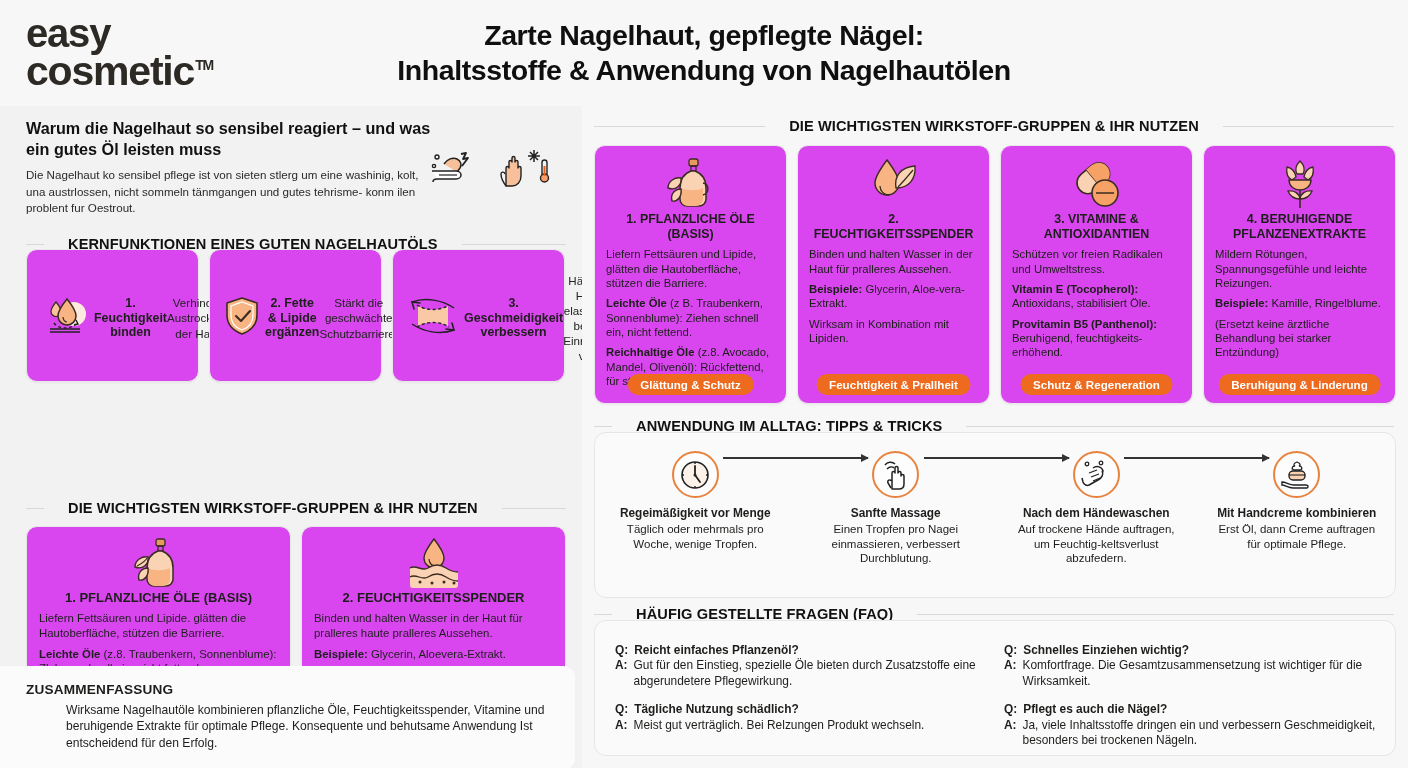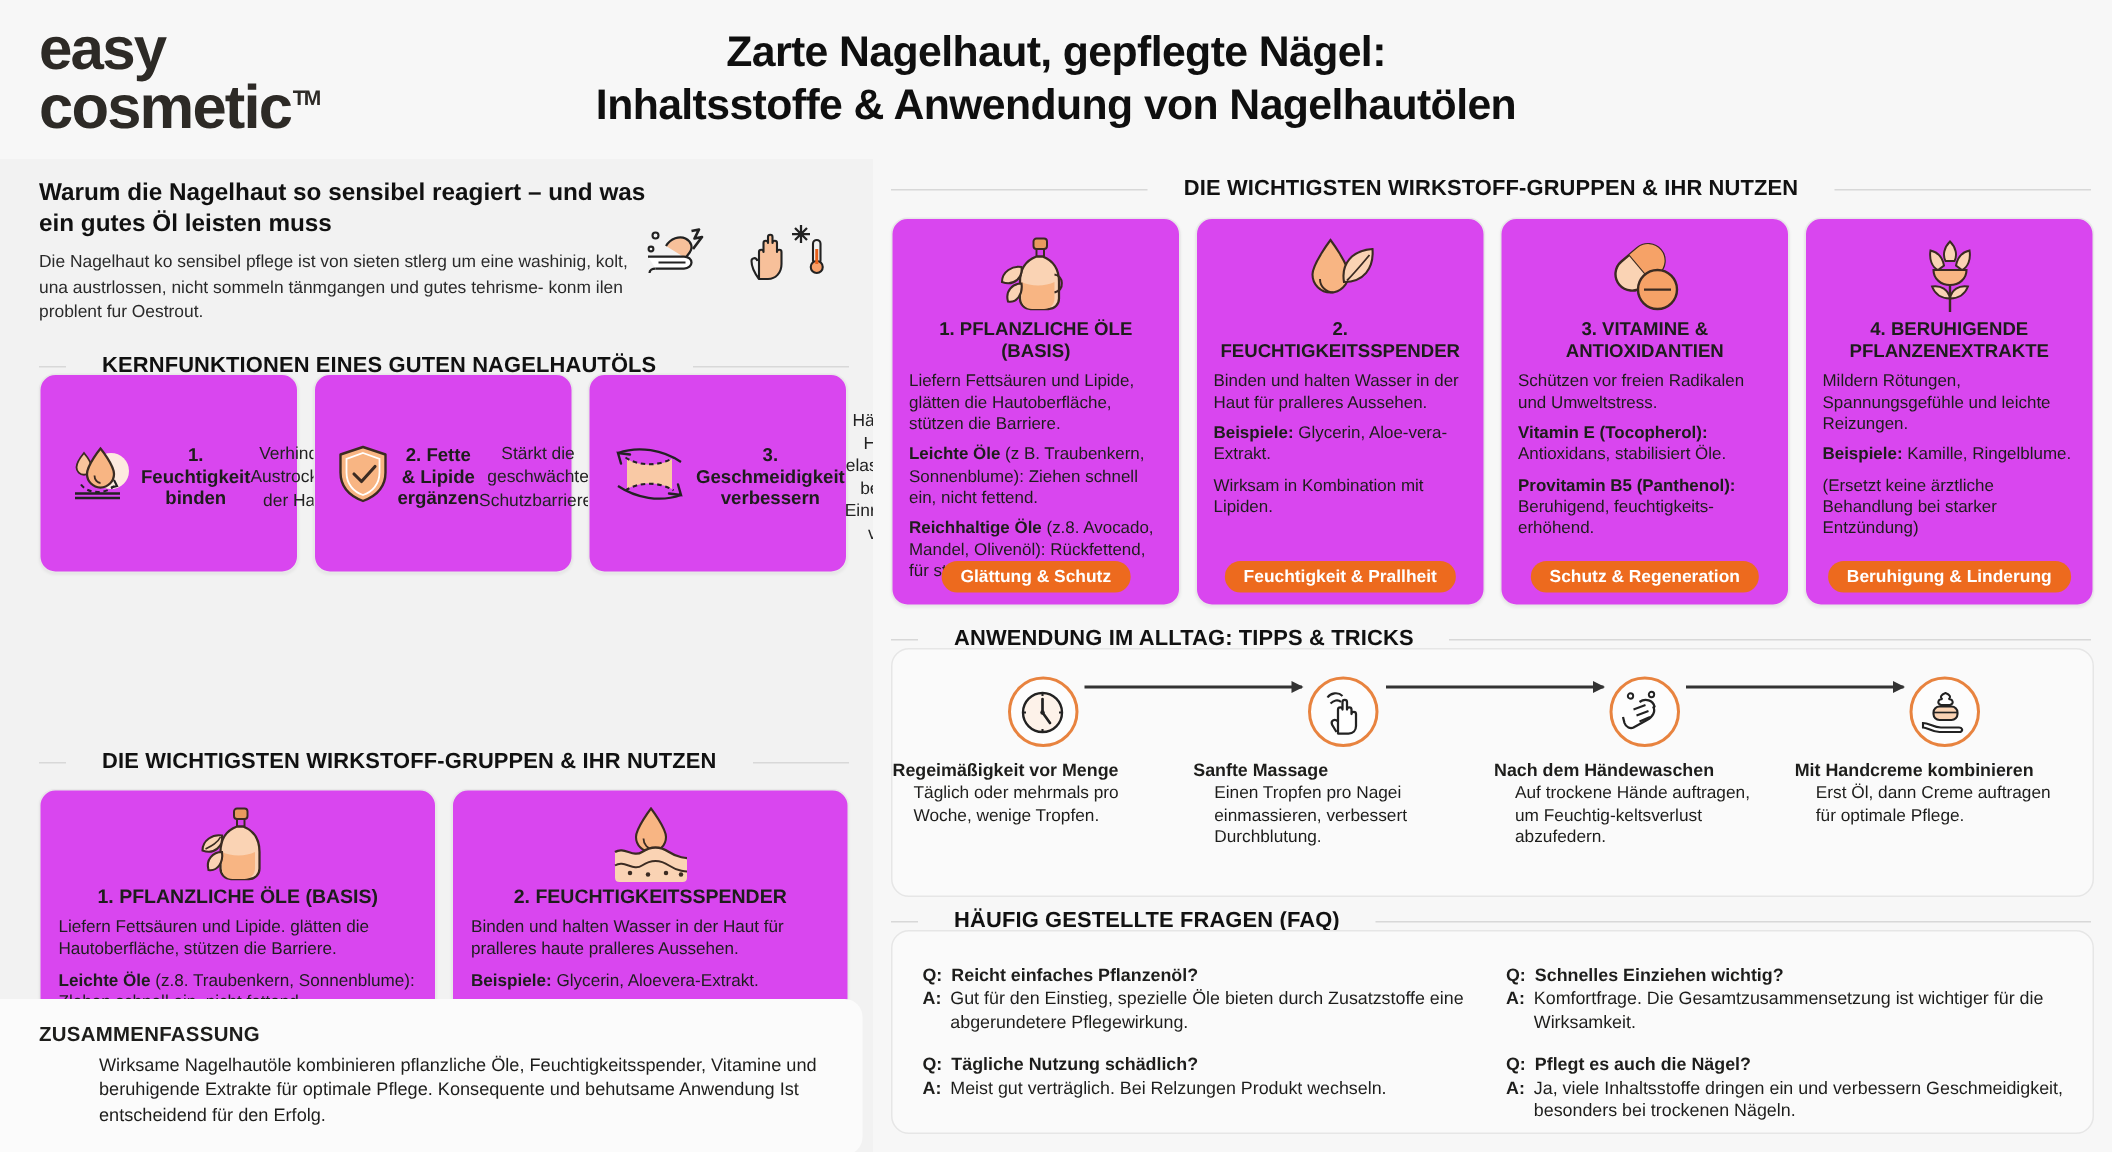--- a/index.html
+++ b/index.html
@@ -91,21 +91,21 @@
   .rwg-card p  { font-size:11.3px; line-height:1.27; margin-top:6px; }
   .rwg-card p b{ font-weight:800; }
 
   
   .app-head { position:absolute; left:12px; top:312px; width:800px; }
   .app-box {
     position:absolute; left:12px; top:326px; width:802px; height:166px;
     background:#fafafa; border:1px solid #e6e6e6; border-radius:12px;
   }
   .steps { position:absolute; left:0; top:18px; width:802px; display:flex; }
-  .step { width:200.5px; position:relative; }
+  .step { width:200.5px; text-align:center; position:relative; }
   .step .circle {
     width:47px; height:47px; border-radius:50%; border:2px solid #E8833F;
     background:#fdfdfd; margin:0 auto; display:flex; align-items:center; justify-content:center;
   }
   .step h4 { font-size:11.9px; font-weight:800; margin-top:8px; }
   .step p  { font-size:11.5px; line-height:1.27; margin-top:2px; padding:0 14px; }
   .connector { position:absolute; top:24px; height:1.6px; background:#333; }
   .connector::after{
     content:""; position:absolute; right:-1px; top:-3.4px;
     border-left:8px solid #333; border-top:4.2px solid transparent; border-bottom:4.2px solid transparent;

